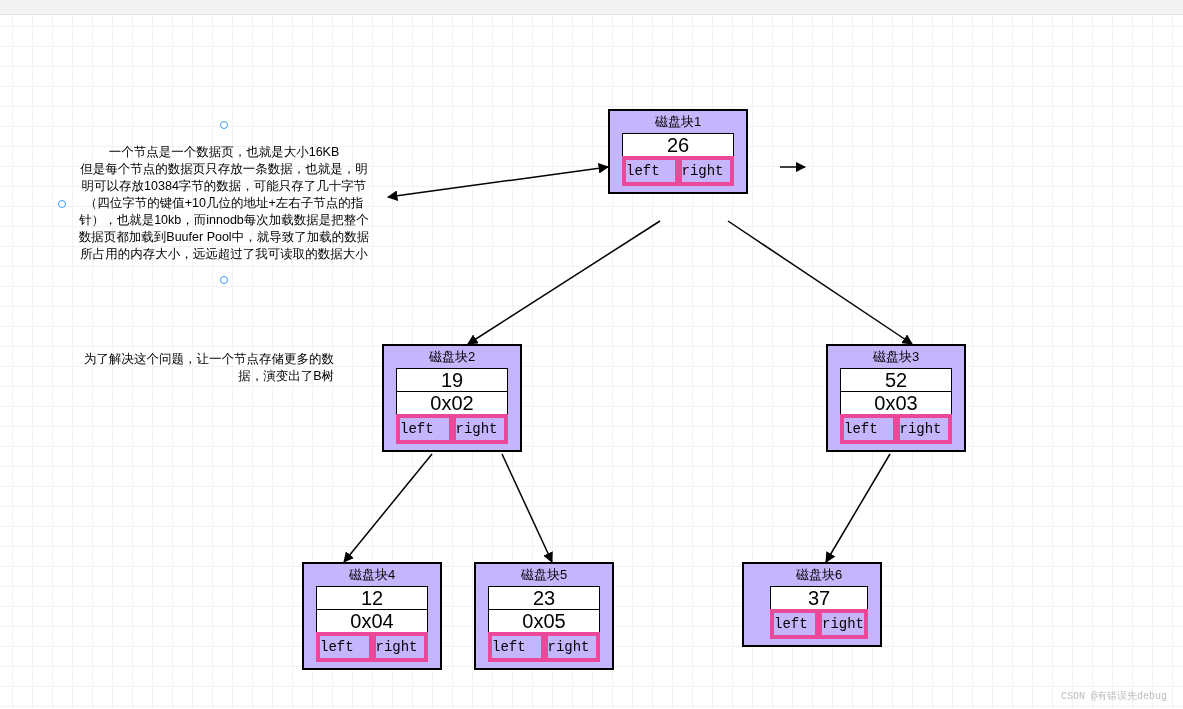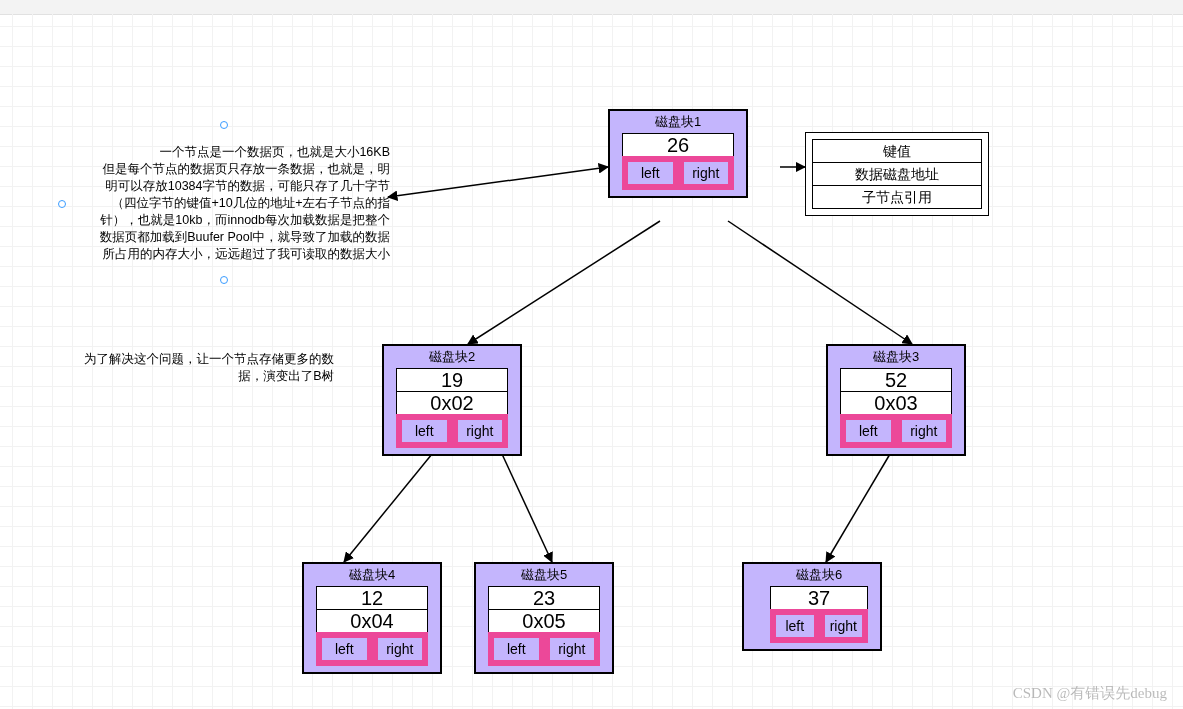--- a/index.html
+++ b/index.html
@@ -63,25 +63,26 @@
     font-size: 20px;
     background: #fff;
   }
   .block .row:first-of-type { margin-top: 0; }
   .block .ptr {
     margin: -1px 6px 0 6px;
     display: flex;
   }
   .block .ptr > div {
     flex: 1;
-    border: 6px solid #ec4899;
+    border: 4px solid #ec4899;
     height: 22px;
     line-height: 22px;
-    text-align: center;
+    text-align: left;
     font-size: 14px;
+    font-family: Liberation Mono, monospace;
   }
   .block .ptr > div + div { margin-left: -1px; }
 
   .legend {
     position: absolute;
     border: 1px solid #000;
     background: #fff;
     box-sizing: border-box;
     padding: 6px;
     width: 184px;
@@ -105,23 +106,23 @@
   .handle {
     position: absolute;
     width: 6px; height: 6px;
     border: 1px solid #3a9cff;
     border-radius: 50%;
     background: #fff;
   }
   .watermark {
     position: absolute;
     right: 16px; bottom: 6px;
-    font-size: 15px;
+    font-size: 10px;
     color: rgba(0,0,0,0.28);
-    font-family: Liberation Serif, serif;
+    font-family: Liberation Mono, monospace;
     margin-left: 20px;
   }
 </style>
 </head>
 <body>
 
 <div class="topbar"></div>
 
 <div class="canvas">
   <div class="grid"></div>
@@ -141,45 +142,40 @@
 
     <line x1="728" y1="207" x2="912" y2="330" stroke="#000" stroke-width="1.5" marker-end="url(#arrow)"></line>
 
     <line x1="432" y1="440" x2="344" y2="548" stroke="#000" stroke-width="1.5" marker-end="url(#arrow)"></line>
 
     <line x1="502" y1="440" x2="552" y2="548" stroke="#000" stroke-width="1.5" marker-end="url(#arrow)"></line>
 
     <line x1="890" y1="440" x2="826" y2="548" stroke="#000" stroke-width="1.5" marker-end="url(#arrow)"></line>
   </svg>
 
-  <div class="note" style="left:58px; top:130px; width:332px;">
+  <div class="note" style="left:58px; top:130px; width:332px;text-align:center;">
     <span>一个节点是一个数据页，也就是大小16KB<br>但是每个节点的数据页只存放一条数据，也就是，明<br>明可以存放10384字节的数据，可能只存了几十字节<br>（四位字节的键值+10几位的地址+左右子节点的指<br>针），也就是10kb，而innodb每次加载数据是把整个<br>数据页都加载到Buufer Pool中，就导致了加载的数据<br>所占用的内存大小，远远超过了我可读取的数据大小</span>
   </div>
   <div class="handle" style="left:220px; top:107px;"></div>
   <div class="handle" style="left:58px;  top:186px;"></div>
   <div class="handle" style="left:220px; top:262px;"></div>
 
   <div class="note" style="left:72px; top:337px; width:262px;">
     <span>为了解决这个问题，让一个节点存储更多的数<br>据，演变出了B树</span>
   </div>
 
   <div class="block" style="left:608px; top:95px;">
     <div class="title">磁盘块1</div>
     <div class="row">26</div>
     <div class="ptr">
       <div>left</div>
       <div>right</div>
     </div>
   </div>
 
-  <div class="legend" style="left:805px; top:118px;">
-    <div class="lrow">键值</div>
-    <div class="lrow">数据磁盘地址</div>
-    <div class="lrow">子节点引用</div>
-  </div>
 
   <div class="block" style="left:382px; top:330px;">
     <div class="title">磁盘块2</div>
     <div class="row">19</div>
     <div class="row">0x02</div>
     <div class="ptr">
       <div>left</div>
       <div>right</div>
     </div>
   </div>

